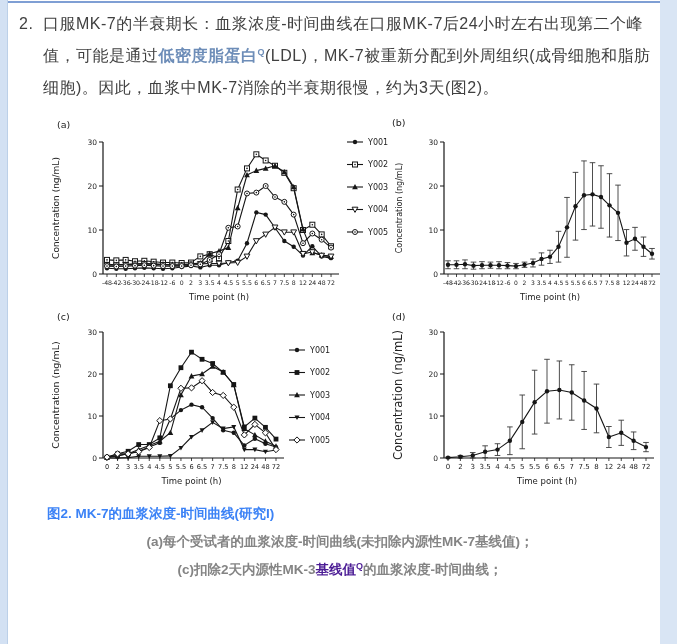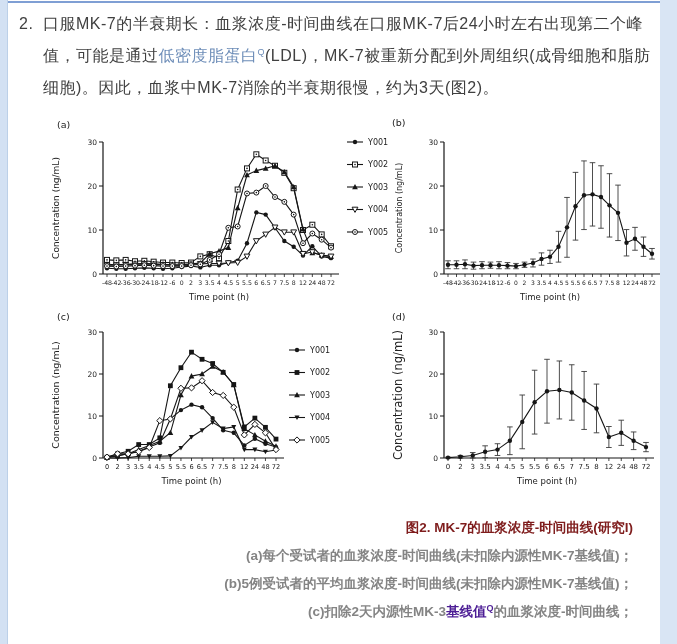--- a/index.html
+++ b/index.html
@@ -3,28 +3,28 @@
 <meta charset="utf-8">
 <style>
   html,body{margin:0;padding:0;}
   body{font-family:"Liberation Sans","DejaVu Sans",sans-serif;background:#ffffff;}
   .page{position:relative;width:677px;height:644px;background:#ffffff;overflow:hidden;}
   .strip-left{position:absolute;left:0;top:0;width:7px;height:644px;background:#d3e1f3;border-right:1px solid #bcd0e8;}
   .strip-right{position:absolute;right:0;top:0;width:17px;height:644px;background:#d9e5f4;}
   .top-border{position:absolute;left:8px;top:1px;width:652px;height:2px;background:#7f9fd4;}
   .para{position:absolute;left:43px;top:8px;width:614px;font-size:16px;line-height:32px;color:#404040;letter-spacing:0.5px;}
   .pnum{position:absolute;left:-24px;top:0;}
-  .blue1{color:#6d8db8;text-decoration:none;}
+  .blue1{color:#6d8db8;text-decoration:none;font-weight:bold;}
   .blue2{color:#4c1d95;text-decoration:none;font-weight:bold;}
   sup.q{font-size:9px;vertical-align:super;line-height:0;}
   .charts{position:absolute;left:0;top:0;width:677px;height:644px;}
   .chart-svg{position:absolute;background:transparent;}
   .captions{position:absolute;left:47px;top:500px;width:586px;font-size:13.5px;font-weight:bold;color:#848484;line-height:28px;}
-  .cap-title{text-align:right;color:#7f1d1d;margin-top:14px;}
-  .cap-line{text-align:right;}
+  .cap-title{text-align:left;color:#3b82f6;}
+  .cap-line{text-align:center;}
 </style>
 </head>
 <body>
 
 <div class="page">
   <div class="strip-left"></div>
   <div class="strip-right"></div>
   <div class="top-border"></div>
 
   <div class="para">
@@ -730,16 +730,15 @@
         <circle cx="220.875" cy="129" r="2.2" fill="#161616"></circle>
         <circle cx="233.25" cy="124.80000000000001" r="2.2" fill="#161616"></circle>
         <circle cx="245.625" cy="132.78" r="2.2" fill="#161616"></circle>
         <circle cx="258" cy="139.07999999999998" r="2.2" fill="#161616"></circle>
       </svg>
   </div>
 
   <div class="captions">
     <div class="cap-title">图2. MK-7的血浆浓度-时间曲线(研究I)</div>
     <div class="cap-line">(a)每个受试者的血浆浓度-时间曲线(未扣除内源性MK-7基线值)；</div>
-    <div class="cap-line">(b)5例受试者的平均血浆浓度-时间曲线(未扣除内源性MK-7基线值)；</div>
     <div class="cap-line"><span>(c)扣除2天内源性MK-3</span><a class="blue2"><span>基线值</span><sup class="q">Q</sup></a><span>的血浆浓度-时间曲线；</span></div>
   </div>
 </div>
 
 </body></html>

